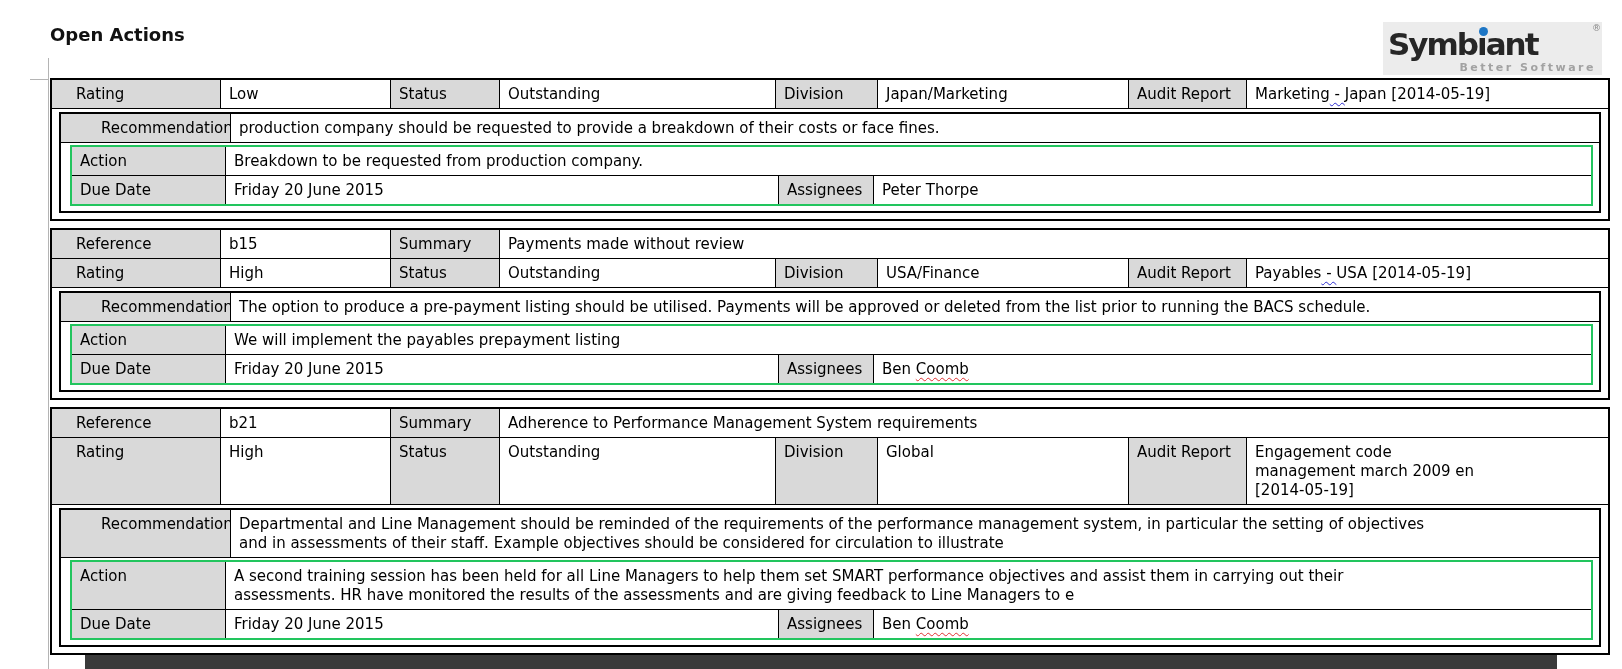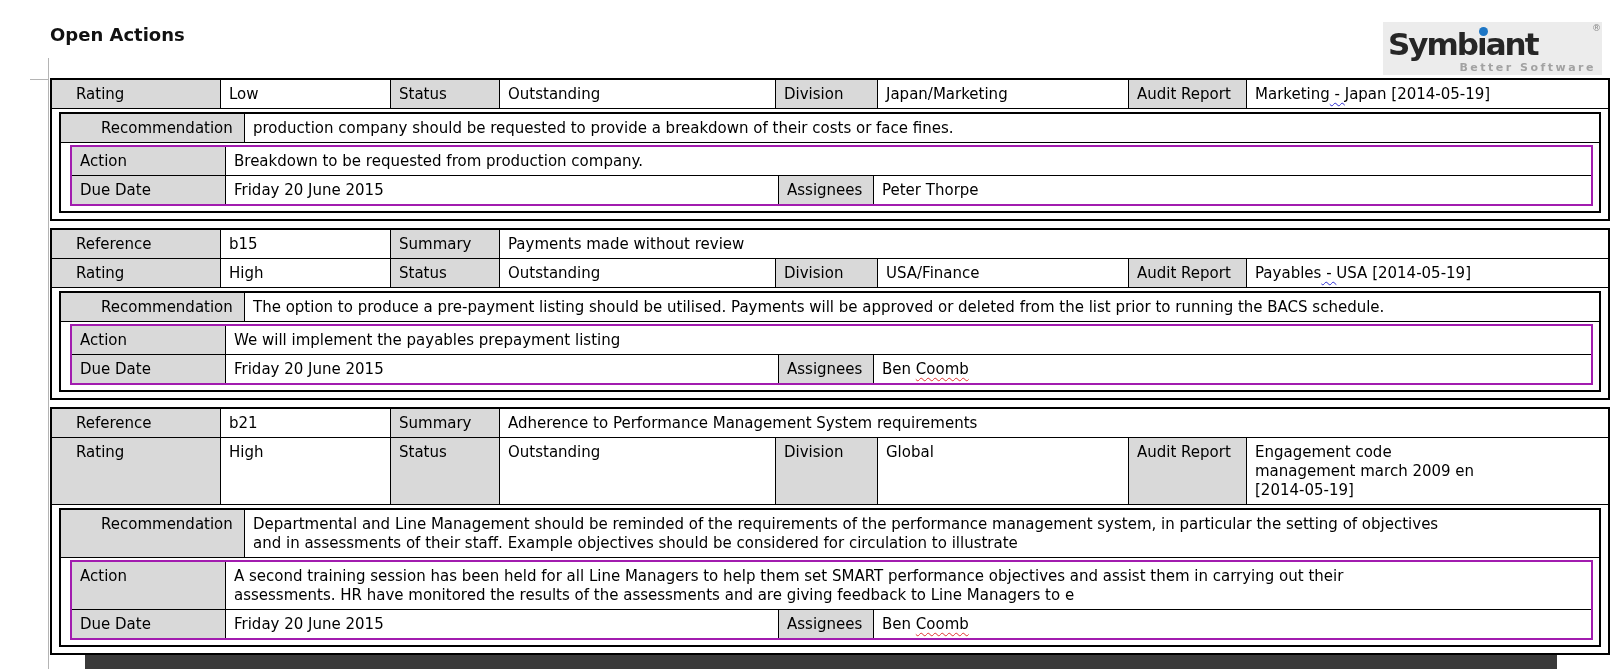--- a/index.html
+++ b/index.html
@@ -50,22 +50,22 @@
   .lbl { background:#d9d9d9; }
   .val { background:#fff; white-space:pre-line; }
   .flex1 { flex:1; }
   
   .w-la { width:168px;padding-left:24px; } .w-va { width:170px; }
   .w-lb { width:109px; } .w-vb { width:276px; }
   .w-lc { width:102px; } .w-vc { width:251px; }
   .w-ld { width:118px; }
   
   .rec-box { margin:3px 7px 6px 7px; border:2px solid #000; }
-  .w-rec { width:183px;padding-left:40px; }
-  .act-box { margin:2px 6px 5px 9px; border:2px solid #a21caf; }
+  .w-rec { width:169px;padding-left:40px; }
+  .act-box { margin:2px 6px 5px 9px; border:2px solid #22c55e; }
   .w-act { width:153px; }
   .w-due { width:553px; }
   .w-asg { width:95px; }
   
   .wavy-blue { text-decoration:underline wavy #2a2ad0 1px; text-underline-offset:3px; }
   .wavy-red  { text-decoration:underline wavy #e03131 1px; text-underline-offset:3px; }
   
   .dark-bar { position:absolute; left:85px; top:655px; width:1472px; height:20px; background:#3a3a3a; }
 </style>
 </head>

